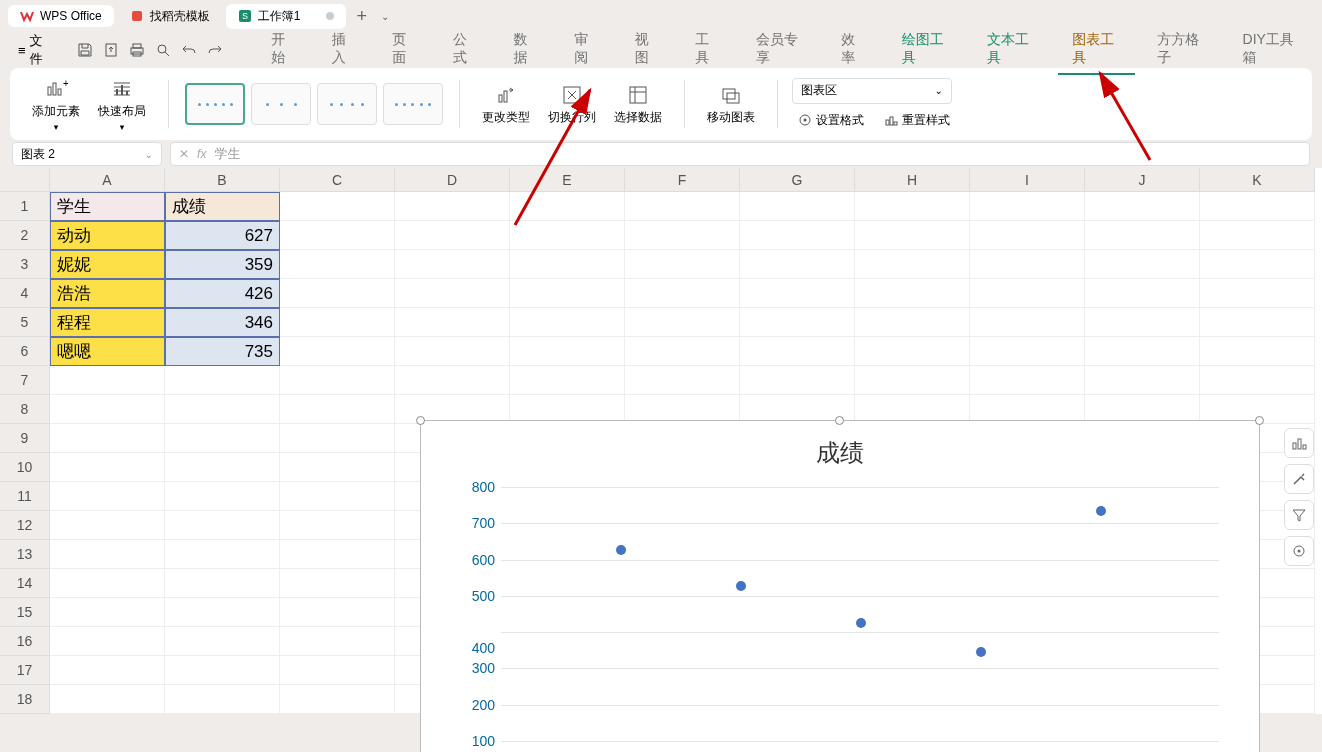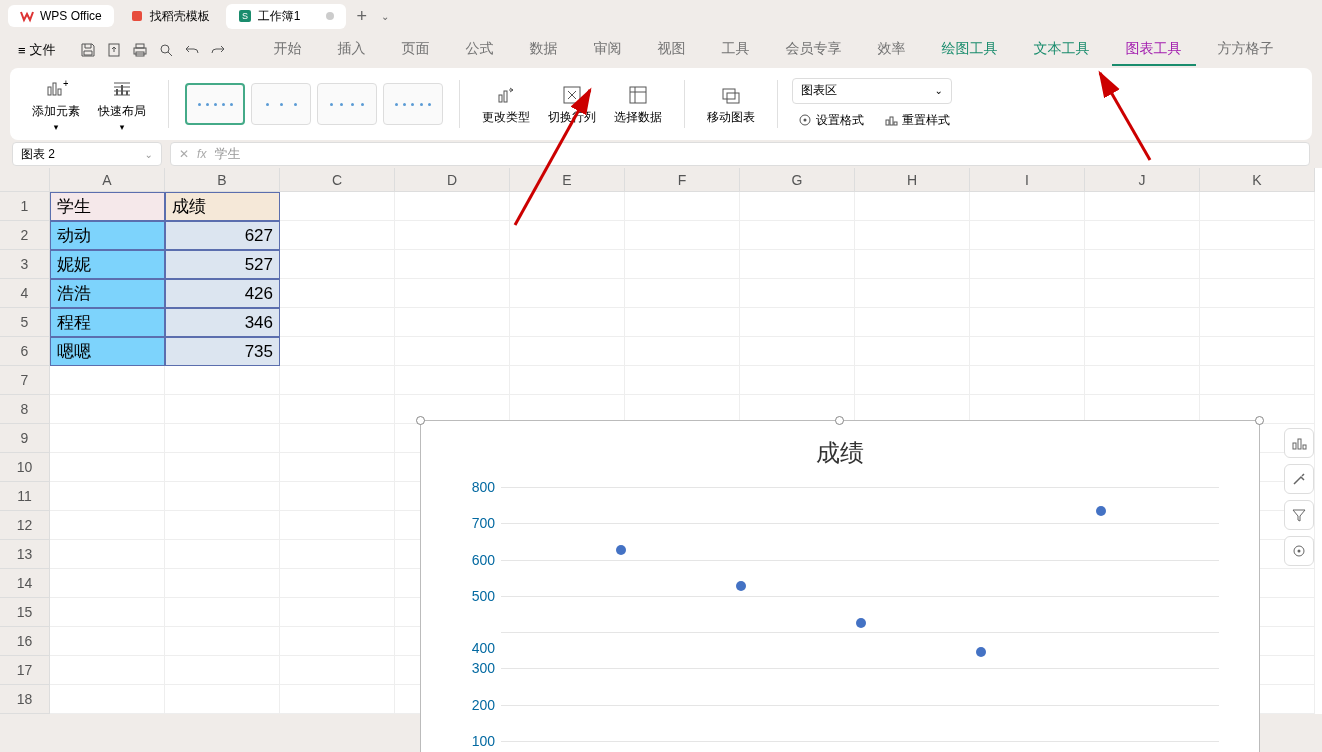--- a/index.html
+++ b/index.html
@@ -16,21 +16,21 @@
     .tab-dropdown { color: #666; font-size: 10px; padding: 0 4px; cursor: pointer; }
     
     
     .menubar { display: flex; align-items: center; height: 36px; padding: 0 8px; gap: 2px; }
     .menu-file { display: flex; align-items: center; gap: 4px; padding: 4px 10px; font-size: 13px; cursor: pointer; }
     .menu-icons { display: flex; gap: 2px; margin: 0 8px; }
     .menu-icon { width: 24px; height: 24px; display: flex; align-items: center; justify-content: center; cursor: pointer; color: #555; }
     .menu-tabs { display: flex; gap: 8px; margin-left: 20px; }
     .menu-tab { padding: 6px 14px; font-size: 14px; cursor: pointer; color: #737373; }
     .menu-tab.context { color: #1a8c6d; }
-    .menu-tab.active { color: #a21caf; font-weight: 500; border-bottom: 2px solid #1a8c6d; }
+    .menu-tab.active { color: #a16207; font-weight: 500; border-bottom: 2px solid #1a8c6d; }
     
     
     .ribbon { display: flex; align-items: center; height: 72px; background: #fff; margin: 0 10px; border-radius: 8px; padding: 0 8px; gap: 4px; }
     .ribbon-group { display: flex; align-items: center; gap: 2px; padding: 0 6px; }
     .ribbon-sep { width: 1px; height: 48px; background: #e0e0e0; margin: 0 4px; }
     .ribbon-btn { display: flex; flex-direction: column; align-items: center; justify-content: center; gap: 2px; padding: 4px 8px; font-size: 12px; cursor: pointer; min-width: 48px; }
     .ribbon-btn-icon { height: 24px; display: flex; align-items: center; justify-content: center; color: #555; }
     .ribbon-thumb { width: 60px; height: 42px; border: 1px solid #ddd; border-radius: 4px; background: #fafafa; cursor: pointer; margin: 0 2px; position: relative; }
     .ribbon-thumb.selected { border: 2px solid #4a8; }
     .ribbon-thumb-dots { position: absolute; inset: 8px; display: flex; align-items: center; justify-content: space-around; }
@@ -44,21 +44,21 @@
     .fx-area { flex: 1; height: 24px; background: #fff; border: 1px solid #ddd; border-radius: 4px; display: flex; align-items: center; padding: 0 8px; gap: 8px; }
     .fx-input { flex: 1; border: none; outline: none; font-size: 13px; color: #999; }
     
     
     .sheet-area { position: relative; background: #fff; }
     .sheet { display: grid; grid-template-columns: 50px repeat(11, 115px); }
     .corner { background: #f0ece9; border-right: 1px solid #ddd; border-bottom: 1px solid #ddd; height: 24px; }
     .col-hdr { background: #f0ece9; border-right: 1px solid #ddd; border-bottom: 1px solid #ddd; height: 24px; display: flex; align-items: center; justify-content: center; font-size: 14px; color: #555; }
     .row-hdr { background: #f0ece9; border-right: 1px solid #ddd; border-bottom: 1px solid #ddd; height: 29px; display: flex; align-items: center; justify-content: center; font-size: 14px; color: #555; }
     .cell { border-right: 1px solid #eee; border-bottom: 1px solid #eee; height: 29px; display: flex; align-items: center; padding: 0 6px; font-size: 17px; }
-    .cell.sel-a { background: #7dd3fc; border: 1px solid #5b6eae; }
+    .cell.sel-a { background: #fde047; border: 1px solid #5b6eae; }
     .cell.sel-b { background: #dce5f0; border: 1px solid #5b6eae; }
     .cell.hdr-a { background: #f5e8ea; }
     .cell.hdr-b { background: #f5e8d8; }
     .cell.right { justify-content: flex-end; }
     
     
     .chart-container { position: absolute; left: 420px; top: 252px; width: 840px; height: 480px; background: #fff; border: 1px solid #bbb; }
     .chart-handle { position: absolute; width: 9px; height: 9px; background: #fff; border: 1px solid #888; border-radius: 50%; }
     .chart-title { text-align: center; font-size: 24px; color: #333; padding: 16px 0 8px; }
     .chart-plot { position: relative; margin: 10px 40px 10px 50px; height: 310px; }
@@ -158,20 +158,21 @@
     <div class="menu-tab">数据</div>
     <div class="menu-tab">审阅</div>
     <div class="menu-tab">视图</div>
     <div class="menu-tab">工具</div>
     <div class="menu-tab">会员专享</div>
     <div class="menu-tab">效率</div>
     <div class="menu-tab context">绘图工具</div>
     <div class="menu-tab context">文本工具</div>
     <div class="menu-tab context active">图表工具</div>
     <div class="menu-tab">方方格子</div>
+    <div class="menu-tab">DIY工具箱</div>
   </div>
 </div>
 
 <div class="ribbon">
   <div class="ribbon-group">
     <div class="ribbon-btn">
       <div class="ribbon-btn-icon">
           <svg width="24" height="20" viewBox="0 0 24 20">
             <rect x="4" y="8" width="3" height="8" fill="none" stroke="#555"></rect>
             <rect x="9" y="4" width="3" height="12" fill="none" stroke="#555"></rect>
@@ -349,21 +350,21 @@
       <div class="cell"></div>
       <div class="cell"></div>
       <div class="cell"></div>
       <div class="cell"></div>
       <div class="cell"></div>
       <div class="cell"></div>
       <div class="cell"></div>
       <div class="cell"></div>
       <div class="row-hdr">3</div>
       <div class="cell sel-a">妮妮</div>
-      <div class="cell sel-b right">527</div>
+      <div class="cell sel-b right">359</div>
       <div class="cell"></div>
       <div class="cell"></div>
       <div class="cell"></div>
       <div class="cell"></div>
       <div class="cell"></div>
       <div class="cell"></div>
       <div class="cell"></div>
       <div class="cell"></div>
       <div class="cell"></div>
       <div class="row-hdr">4</div>

